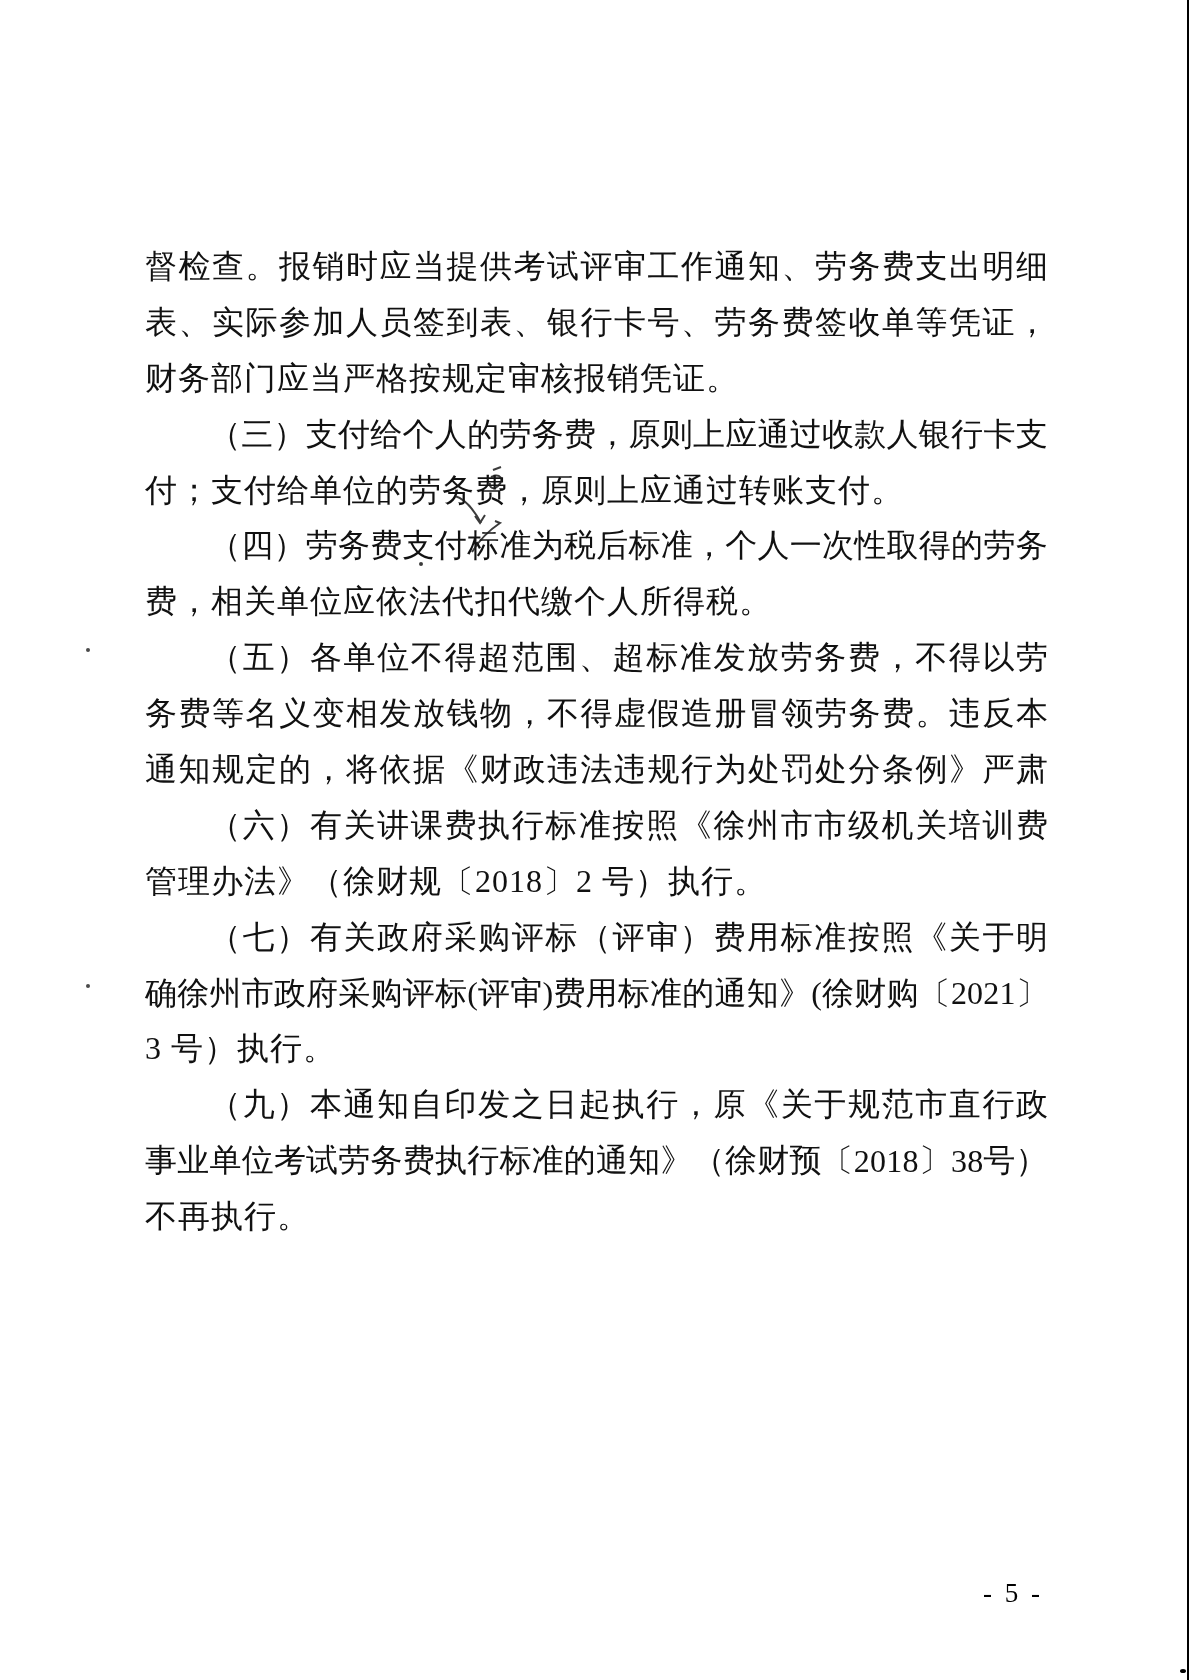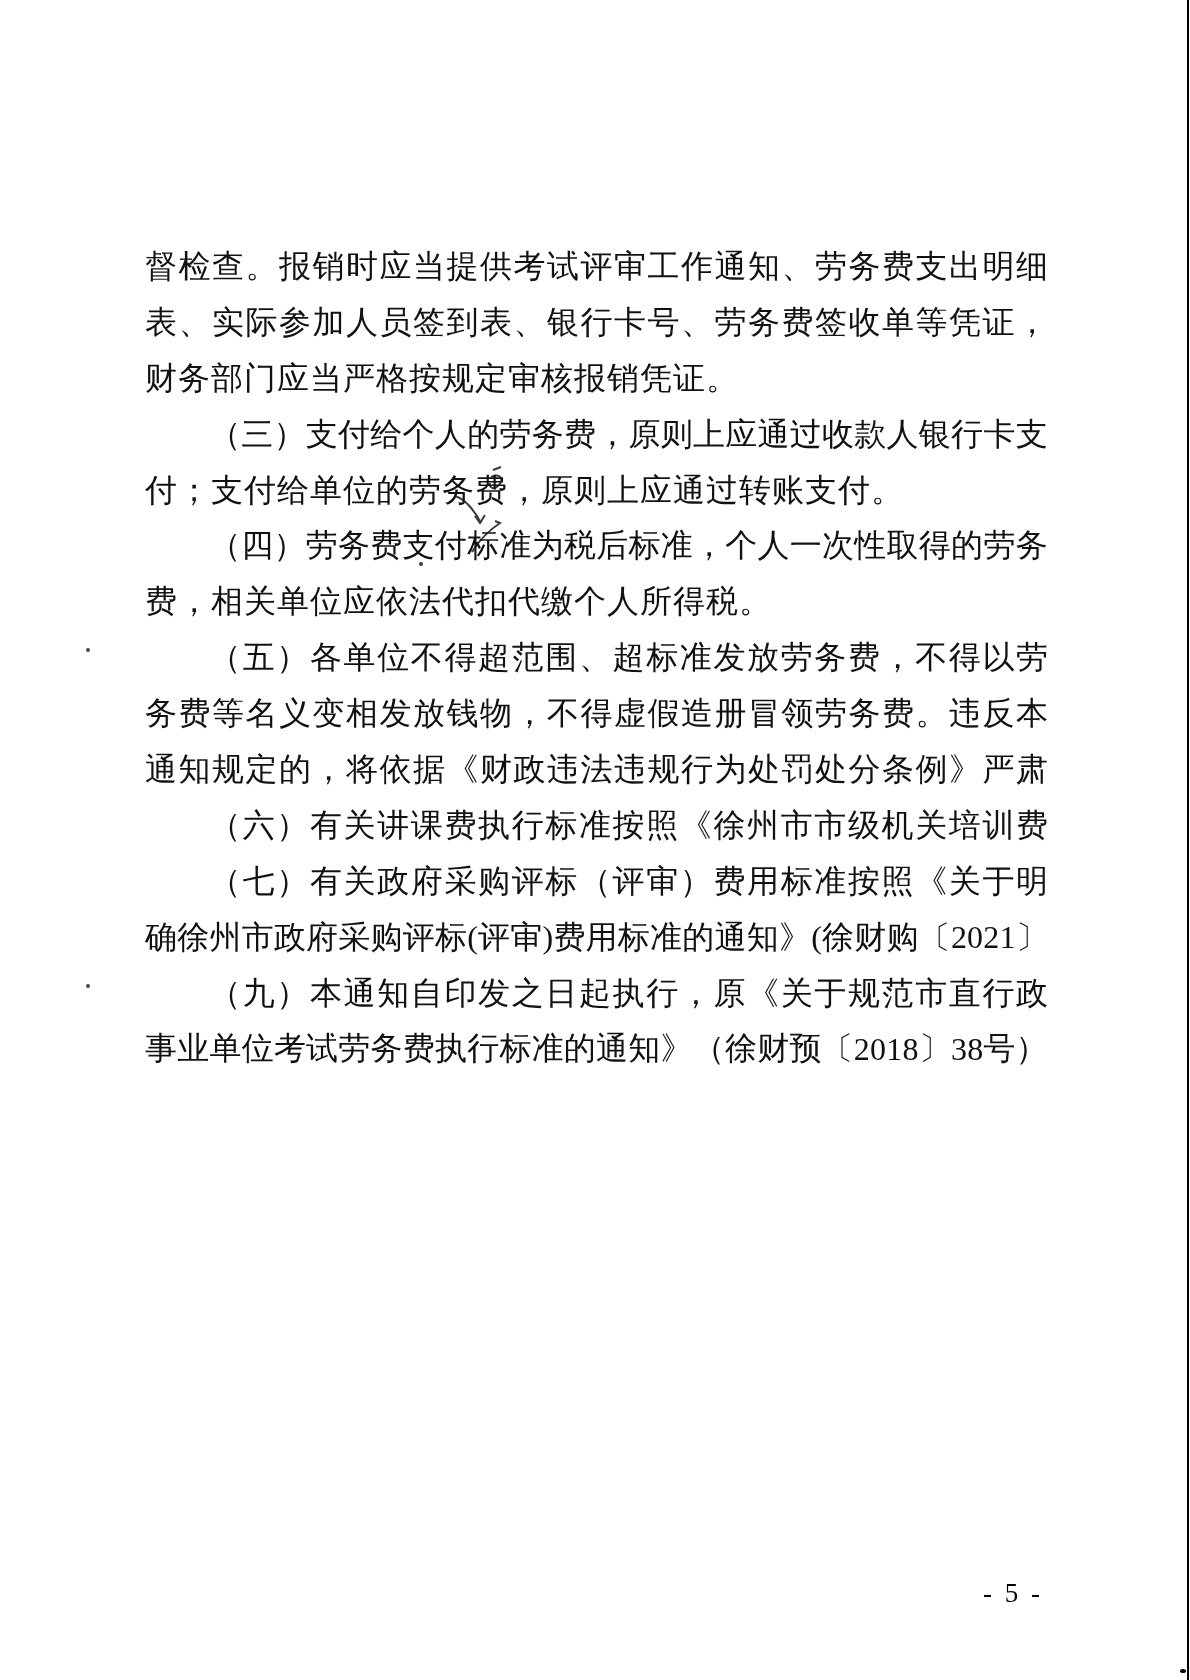--- a/index.html
+++ b/index.html
@@ -69,24 +69,27 @@
       <div class="line full"><span>表</span><span>、</span><span>实</span><span>际</span><span>参</span><span>加</span><span>人</span><span>员</span><span>签</span><span>到</span><span>表</span><span>、</span><span>银</span><span>行</span><span>卡</span><span>号</span><span>、</span><span>劳</span><span>务</span><span>费</span><span>签</span><span>收</span><span>单</span><span>等</span><span>凭</span><span>证</span><span>，</span></div>
       <div class="line">财务部门应当严格按规定审核报销凭证。</div>
       <div class="line full indent"><span>（</span><span>三</span><span>）</span><span>支</span><span>付</span><span>给</span><span>个</span><span>人</span><span>的</span><span>劳</span><span>务</span><span>费</span><span>，</span><span>原</span><span>则</span><span>上</span><span>应</span><span>通</span><span>过</span><span>收</span><span>款</span><span>人</span><span>银</span><span>行</span><span>卡</span><span>支</span></div>
       <div class="line">付；支付给单位的劳务费，原则上应通过转账支付。</div>
       <div class="line full indent"><span>（</span><span>四</span><span>）</span><span>劳</span><span>务</span><span>费</span><span>支</span><span>付</span><span>标</span><span>准</span><span>为</span><span>税</span><span>后</span><span>标</span><span>准</span><span>，</span><span>个</span><span>人</span><span>一</span><span>次</span><span>性</span><span>取</span><span>得</span><span>的</span><span>劳</span><span>务</span></div>
       <div class="line">费，相关单位应依法代扣代缴个人所得税。</div>
       <div class="line full indent"><span>（</span><span>五</span><span>）</span><span>各</span><span>单</span><span>位</span><span>不</span><span>得</span><span>超</span><span>范</span><span>围</span><span>、</span><span>超</span><span>标</span><span>准</span><span>发</span><span>放</span><span>劳</span><span>务</span><span>费</span><span>，</span><span>不</span><span>得</span><span>以</span><span>劳</span></div>
       <div class="line full"><span>务</span><span>费</span><span>等</span><span>名</span><span>义</span><span>变</span><span>相</span><span>发</span><span>放</span><span>钱</span><span>物</span><span>，</span><span>不</span><span>得</span><span>虚</span><span>假</span><span>造</span><span>册</span><span>冒</span><span>领</span><span>劳</span><span>务</span><span>费</span><span>。</span><span>违</span><span>反</span><span>本</span></div>
       <div class="line full"><span>通</span><span>知</span><span>规</span><span>定</span><span>的</span><span>，</span><span>将</span><span>依</span><span>据</span><span>《</span><span>财</span><span>政</span><span>违</span><span>法</span><span>违</span><span>规</span><span>行</span><span>为</span><span>处</span><span>罚</span><span>处</span><span>分</span><span>条</span><span>例</span><span>》</span><span>严</span><span>肃</span></div>
       <div class="line full indent"><span>（</span><span>六</span><span>）</span><span>有</span><span>关</span><span>讲</span><span>课</span><span>费</span><span>执</span><span>行</span><span>标</span><span>准</span><span>按</span><span>照</span><span>《</span><span>徐</span><span>州</span><span>市</span><span>市</span><span>级</span><span>机</span><span>关</span><span>培</span><span>训</span><span>费</span></div>
+      <div class="line">管理办法》（徐财规〔2018〕2 号）执行。</div>
       <div class="line full indent"><span>（</span><span>七</span><span>）</span><span>有</span><span>关</span><span>政</span><span>府</span><span>采</span><span>购</span><span>评</span><span>标</span><span>（</span><span>评</span><span>审</span><span>）</span><span>费</span><span>用</span><span>标</span><span>准</span><span>按</span><span>照</span><span>《</span><span>关</span><span>于</span><span>明</span></div>
       <div class="line full"><span>确</span><span>徐</span><span>州</span><span>市</span><span>政</span><span>府</span><span>采</span><span>购</span><span>评</span><span>标</span><span>(</span><span>评</span><span>审</span><span>)</span><span>费</span><span>用</span><span>标</span><span>准</span><span>的</span><span>通</span><span>知</span><span>》</span><span>(</span><span>徐</span><span>财</span><span>购</span><span>〔</span><span>2</span><span>0</span><span>2</span><span>1</span><span>〕</span></div>
+      <div class="line">3 号）执行。</div>
       <div class="line full indent"><span>（</span><span>九</span><span>）</span><span>本</span><span>通</span><span>知</span><span>自</span><span>印</span><span>发</span><span>之</span><span>日</span><span>起</span><span>执</span><span>行</span><span>，</span><span>原</span><span>《</span><span>关</span><span>于</span><span>规</span><span>范</span><span>市</span><span>直</span><span>行</span><span>政</span></div>
       <div class="line full"><span>事</span><span>业</span><span>单</span><span>位</span><span>考</span><span>试</span><span>劳</span><span>务</span><span>费</span><span>执</span><span>行</span><span>标</span><span>准</span><span>的</span><span>通</span><span>知</span><span>》</span><span>（</span><span>徐</span><span>财</span><span>预</span><span>〔</span><span>2</span><span>0</span><span>1</span><span>8</span><span>〕</span><span>3</span><span>8</span><span>号</span><span>）</span></div>
+      <div class="line">不再执行。</div>
     </div>
 
   <div class="footer">- 5 -</div>
 
   <div class="scan-edge"></div>
 
   <div class="dot d1"></div>
   <div class="dot d2"></div>
   <div class="dot d3"></div>
 

